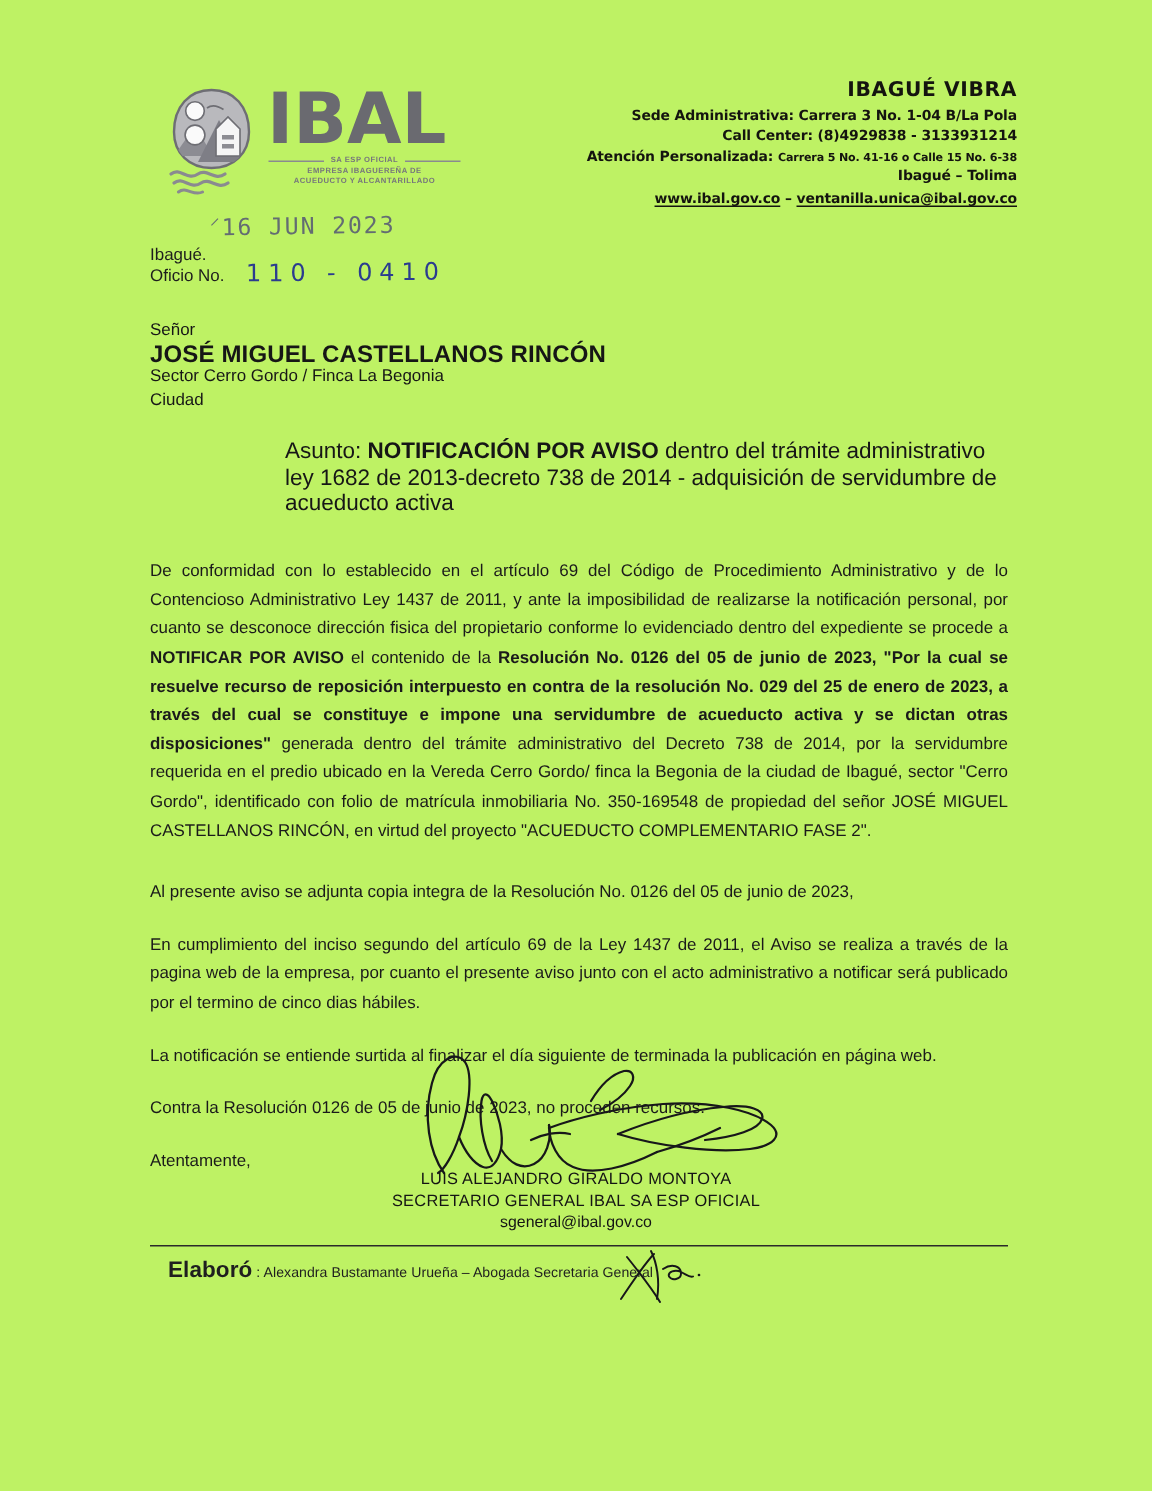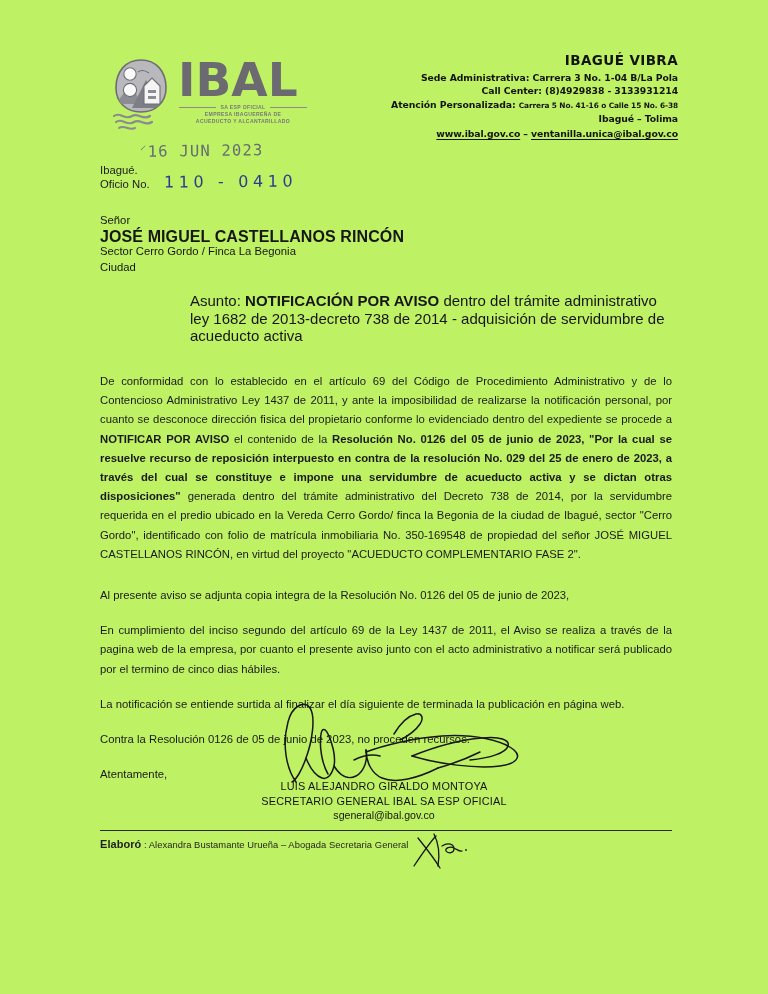--- a/index.html
+++ b/index.html
@@ -228,21 +228,21 @@
     background: #2a2a2a;
   }
   .elaboro {
     position: absolute;
     left: 100px;
     top: 838px;
     font-size: 9.4px;
     color: #1f1f1f;
     letter-spacing: 0.05px;
   }
-  .elaboro b { font-weight: 700; font-size: 11px; }
+  .elaboro b { font-weight: 700; font-size: 15px; margin-left: 12px; }
   .initial-svg {
     position: absolute;
     left: 408px;
     top: 832px;
     width: 60px;
     height: 40px;
     pointer-events: none;
   }
 </style>
 </head>

